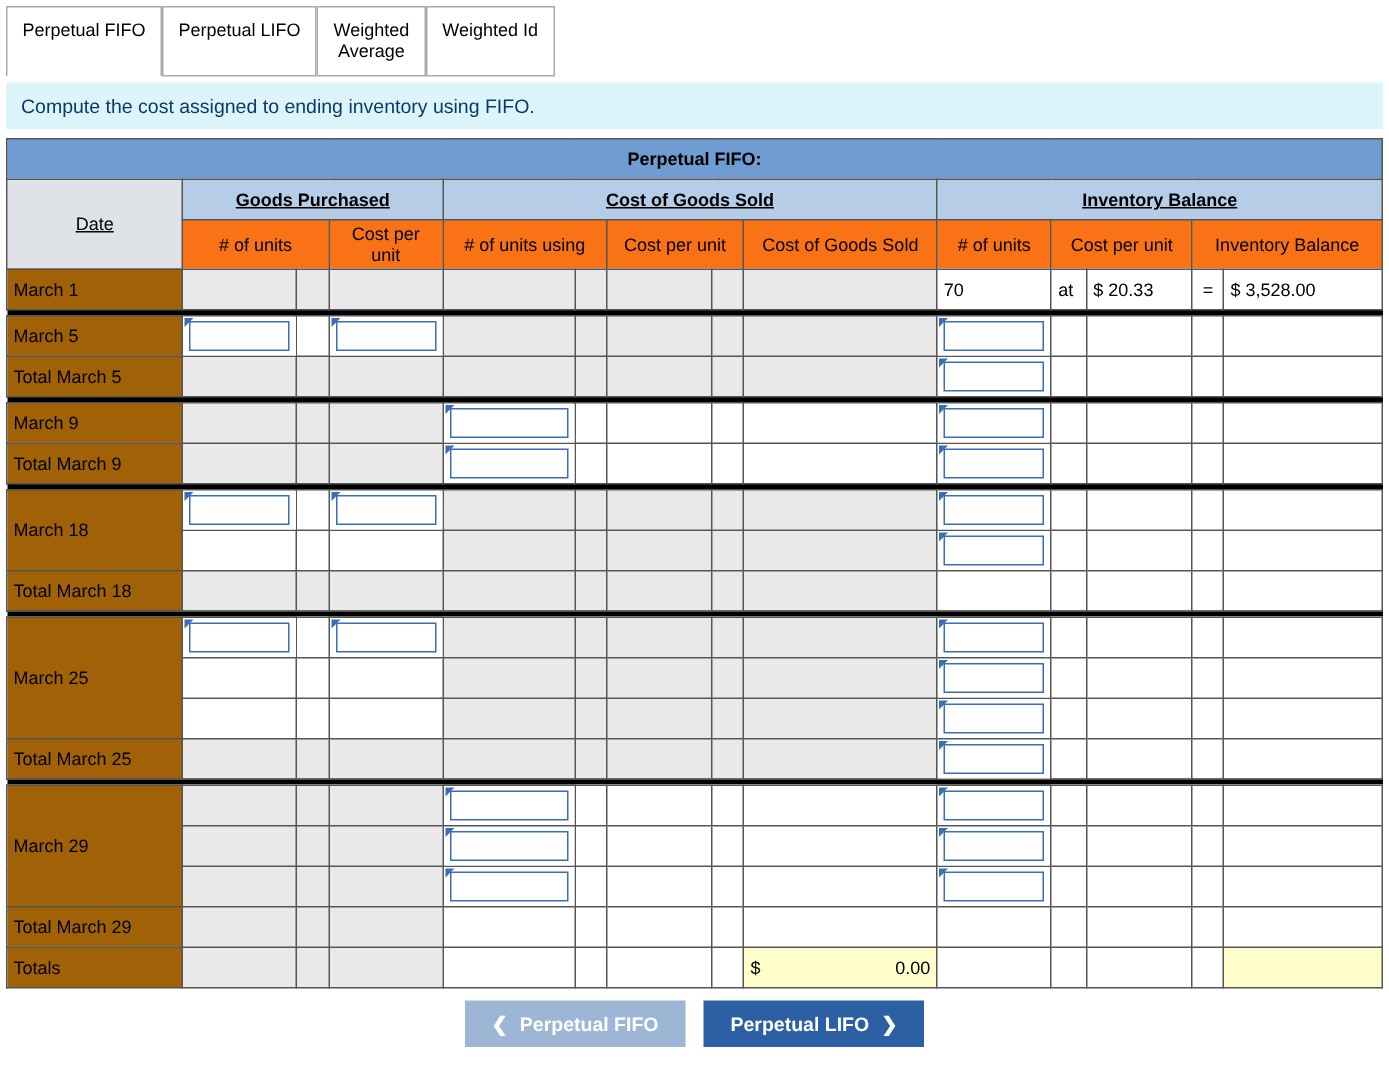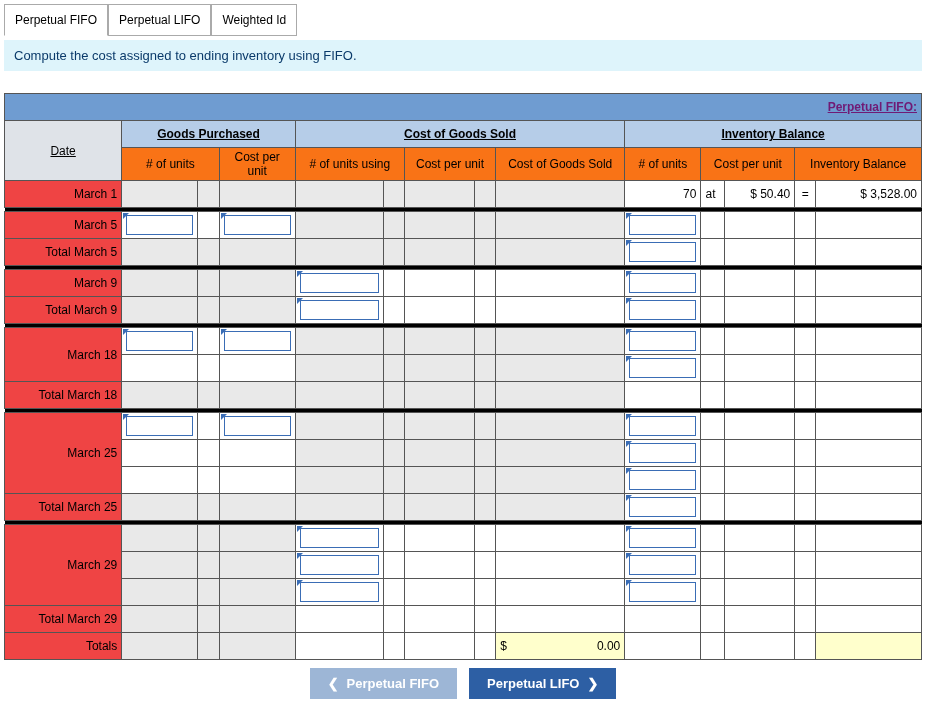--- a/index.html
+++ b/index.html
@@ -25,68 +25,66 @@
   }
   .tab.active {
     background: #fff;
     border-bottom: 1px solid #fff;
   }
   .instruction {
     background: #def4fb;
     padding: 8px 10px;
     color: #0a3a6a;
     font-size: 13px;
-    margin-bottom: 22px;
+    margin-bottom: 6px;
   }
   table.grid {
     border-collapse: collapse;
     width: 100%;
   }
   table.grid th, table.grid td {
     border: 1px solid #555;
     padding: 2px 4px;
     font-size: 12px;
     height: 22px;
     vertical-align: middle;
   }
   th.title-row {
     background: #6f9cd1;
-    color: #701a75;
-    text-decoration: underline;
+    color: #000000;
     font-weight: bold;
-    text-align: right;
+    text-align: center;
   }
   th.section-header {
     background: #b6cde8;
     text-decoration: underline;
     font-weight: bold;
   }
   th.sub-header {
     background: #f97316;
     text-align: center;
     font-weight: normal;
   }
   td.rowlabel {
-    background: #ef4444;
-    text-align: right;
+    background: #a16207;
+    text-align: left;
     padding-left: 4px;
     white-space: nowrap;
   }
   td.grey {
     background: #e9e9e9;
   }
   td.white {
     background: #fff;
   }
   td.yellow {
     background: #ffffcc;
     text-align: right;
   }
   td.right {
-    text-align: right;
     margin-top: 18px;
   }
   tr.sep td {
     background: #000;
     height: 3px;
     padding: 0;
     border: none;
   }
   .input-cell {
     position: relative;
@@ -135,20 +133,22 @@
   .nav-btn.primary {
     background: #2d5fa4;
   }
 </style>
 </head>
 <body>
 
 <div class="tabs">
   <div class="tab active">Perpetual FIFO</div>
   <div class="tab">Perpetual LIFO</div>
+  <div class="tab" style="white-space:pre;">Weighted
+Average</div>
   <div class="tab">Weighted Id</div>
 </div>
 
 <div class="instruction">Compute the cost assigned to ending inventory using FIFO.</div>
 
 <table class="grid">
   <colgroup>
     <col style="width:100px">
     <col style="width:65px">
     <col style="width:18px">
@@ -190,21 +190,21 @@
     <td class="grey"></td>
         <td class="grey"></td>
         <td class="grey"></td>
     <td class="grey"></td>
         <td class="grey"></td>
         <td class="grey"></td>
         <td class="grey"></td>
         <td class="grey"></td>
     <td class="white right">70</td>
     <td class="white" style="">at</td>
-    <td class="white right">$ 50.40</td>
+    <td class="white right">$ 20.33</td>
     <td class="white" style="text-align:center">=</td>
     <td class="white right">$   3,528.00</td>
   </tr>
   <tr class="sep">
         <td colspan="14"></td>
       </tr>
 
   <tr>
     <td class="rowlabel">March 5</td>
     <td class="white input-cell"><span class="tri"></span><input style=""></td>

